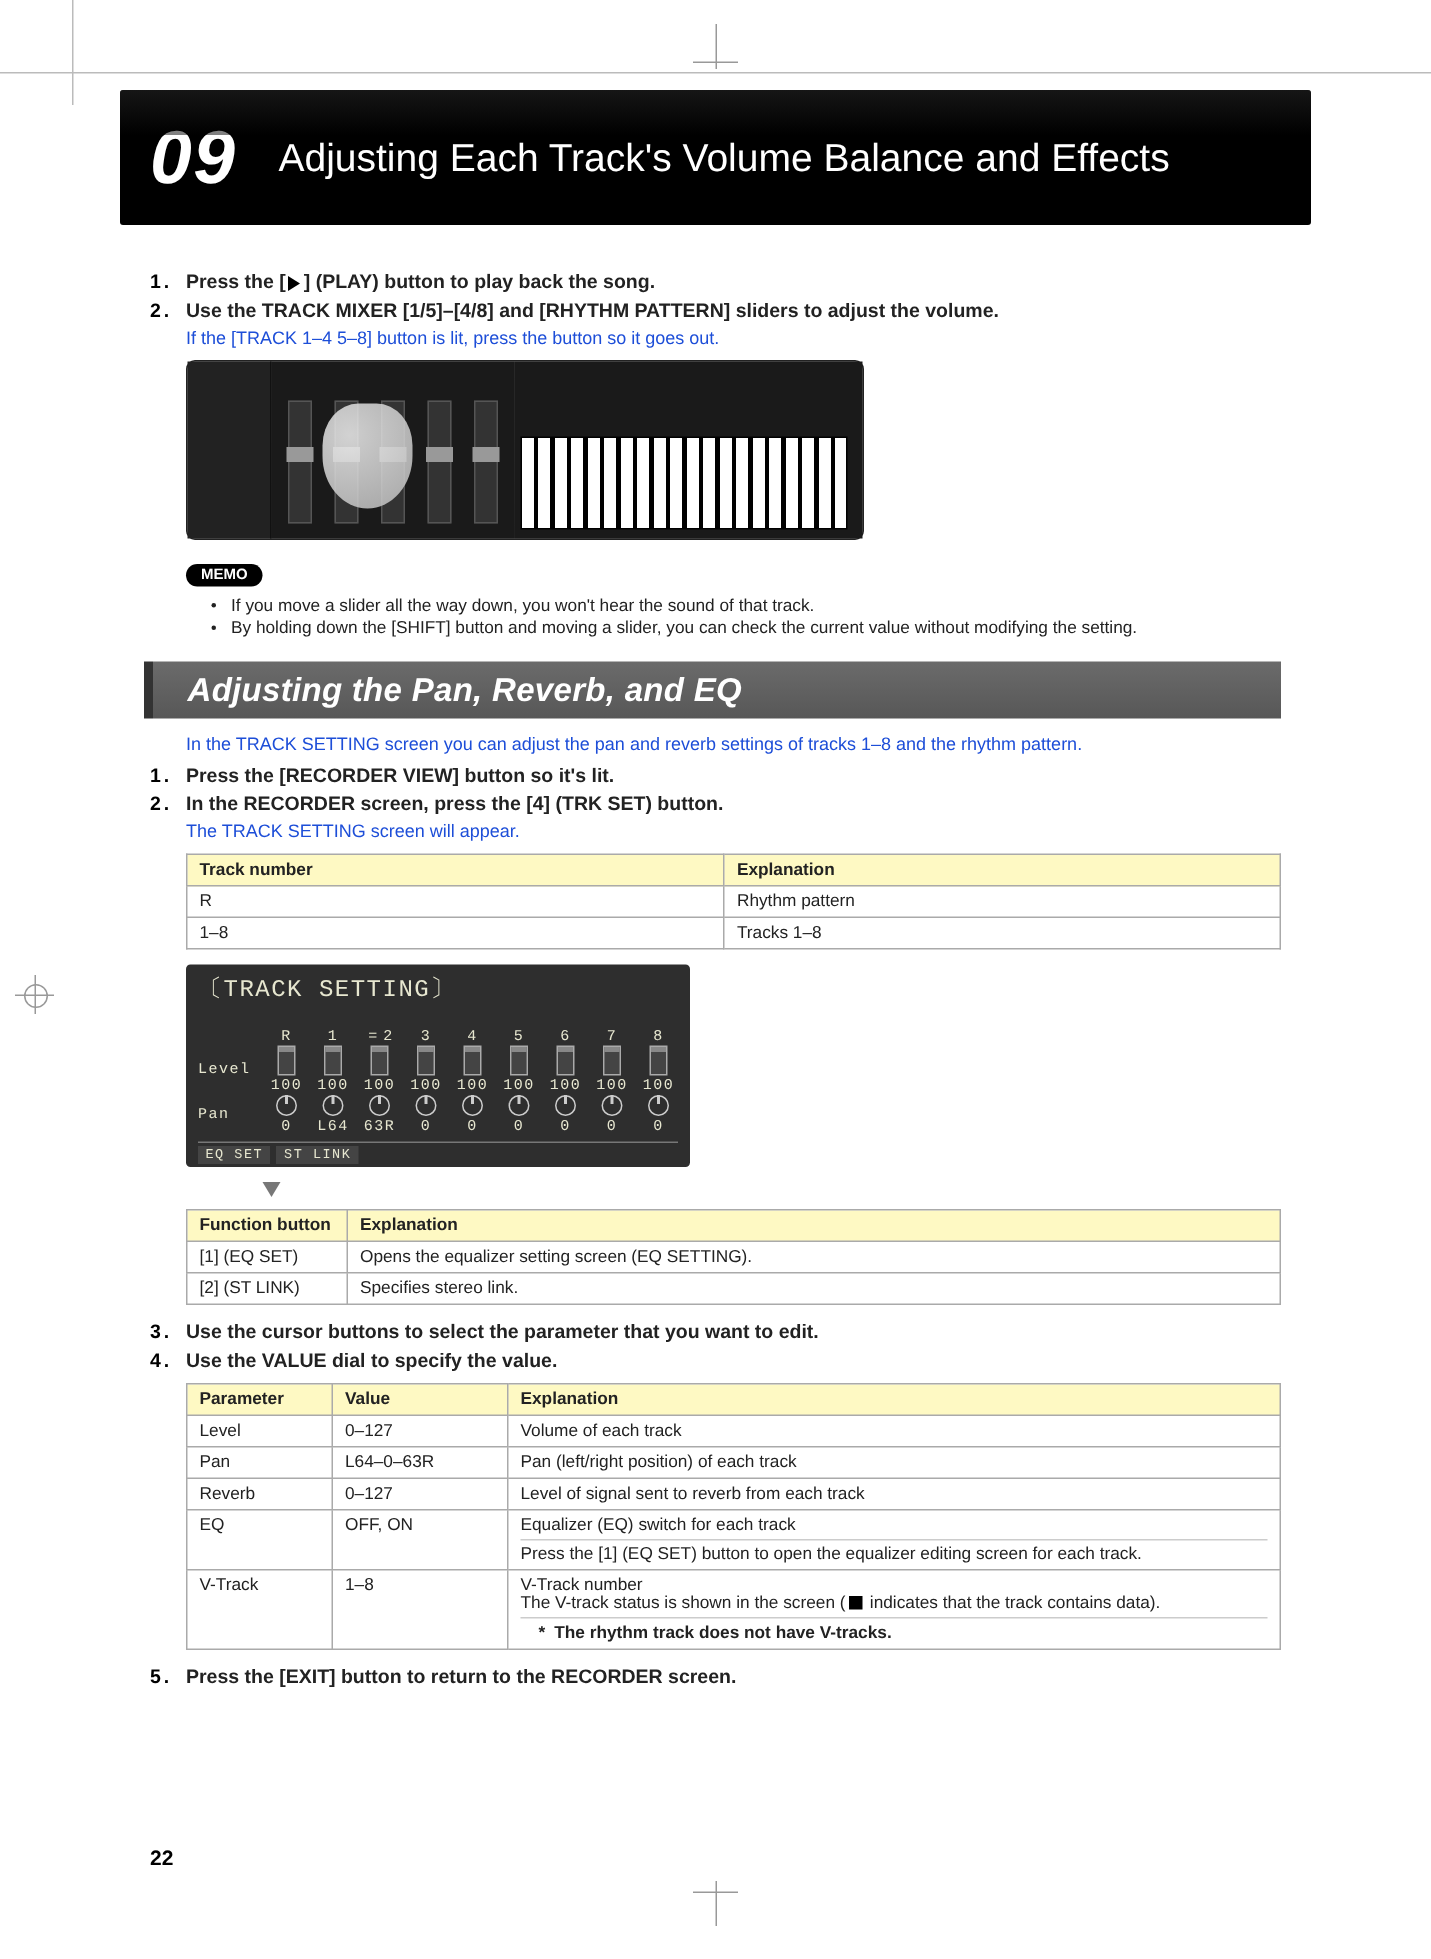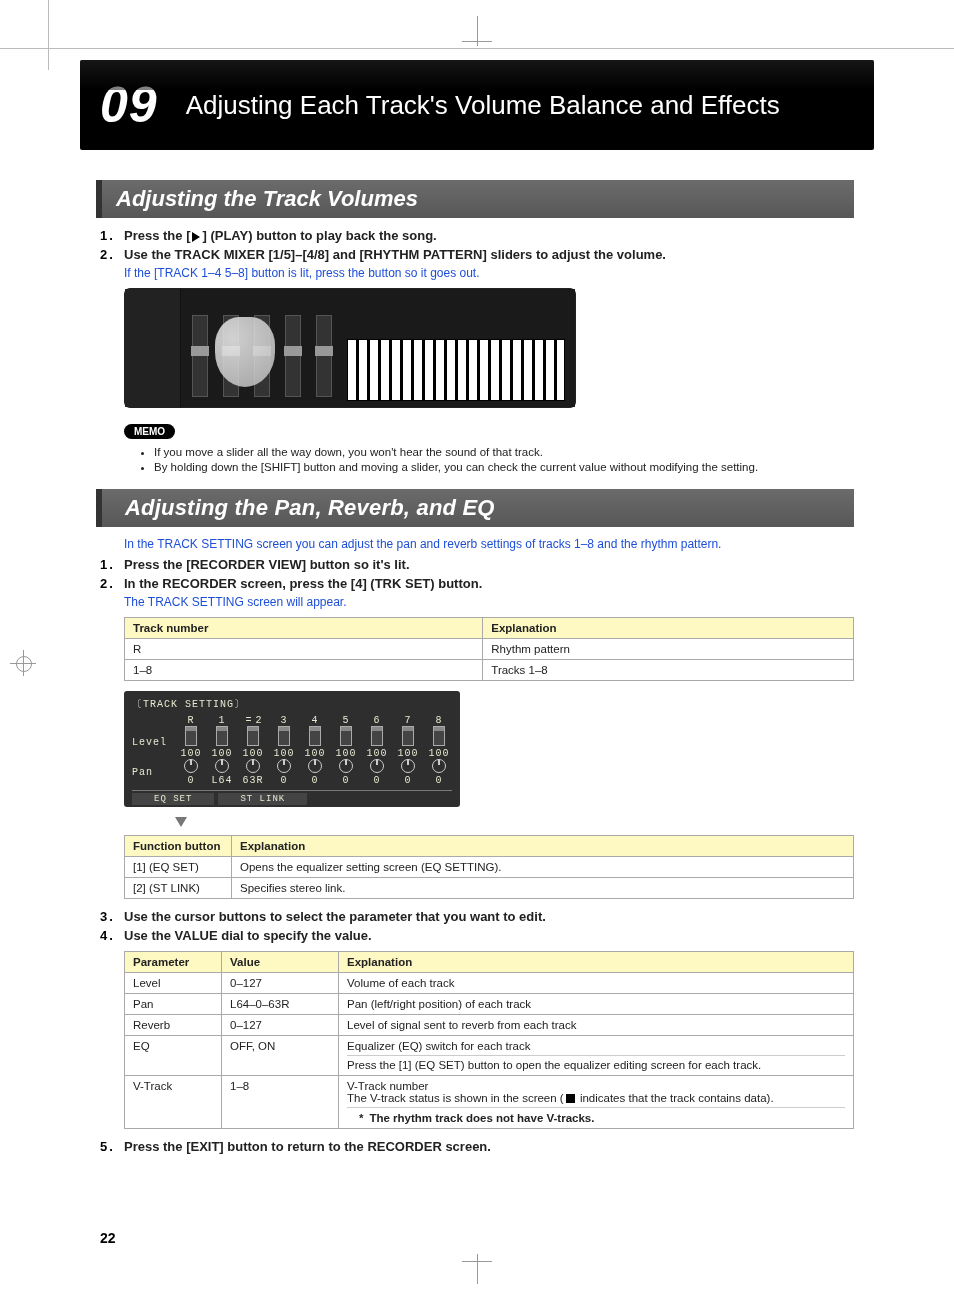--- a/index.html
+++ b/index.html
@@ -246,38 +246,38 @@
     margin: 10px 0 12px 24px;
     width: 320px;
     background:#2e2e2e;
     color:#e7e7d0;
     font-family: "Courier New", monospace;
     font-size:11px;
     padding:6px 8px 2px 8px;
     border-radius:3px;
     letter-spacing:1px;
   }
-  .lcd .hdr{ font-size:10px; margin-bottom:4px;}
+  .lcd .hdr{ font-size:16px; margin-bottom:16px;}
   .lcd .row { display:flex; gap:0; align-items:center; }
   .lcd .rowhead{ width:46px; font-size:10px;}
   .lcd .cols { display:flex; flex:1; justify-content:space-between;}
   .lcd .cols span{ width:26px; text-align:center; font-size:10px;}
   .lcd .fader { width:26px; text-align:center; }
   .lcd .fader .bar{
     width:10px; height:18px; margin:0 auto 2px;
     background: linear-gradient(#888 0 20%, #444 20% 100%);
     border:1px solid #aaa;
   }
   .lcd .knob {
     width:12px;height:12px;border:1.5px solid #ccc;border-radius:50%;
     margin:0 auto 2px; position:relative;
   }
   .lcd .knob:after{content:"";position:absolute;left:5px;top:-1px;width:2px;height:6px;background:#ccc;}
   .lcd .tabs { display:flex; gap:4px; margin-top:4px; border-top:1px solid #777; padding-top:2px;}
-  .lcd .tabs span{ font-size:9px; padding:1px 22px; background:#444;}
+  .lcd .tabs span{ font-size:9px; padding:1px 5px; background:#444;}
   .lcd-pointer{
     width:0;height:0;
     border-left:6px solid transparent;
     border-right:6px solid transparent;
     border-bottom:10px solid #777;
     margin:-2px 0 0 75px;
     transform: scaleY(-1);
   }
 
   .pagenum {
@@ -306,21 +306,20 @@
     </div>
 
   <div class="chapter">
     <div class="gloss"></div>
     <div class="num">09</div>
     <div class="title">Adjusting Each Track's Volume Balance and Effects</div>
   </div>
 
   <div class="content">
 
-    <div class="sec-bar">Adjusting the Track Volumes</div>
 
     <div class="step">
       <span class="sn">1</span>
       <span class="st">
         <span>Press the [</span><span class="play-icon"></span><span>] (PLAY) button to play back the song.</span>
       </span>
     </div>
 
     <div class="step">
       <span class="sn">2</span>

